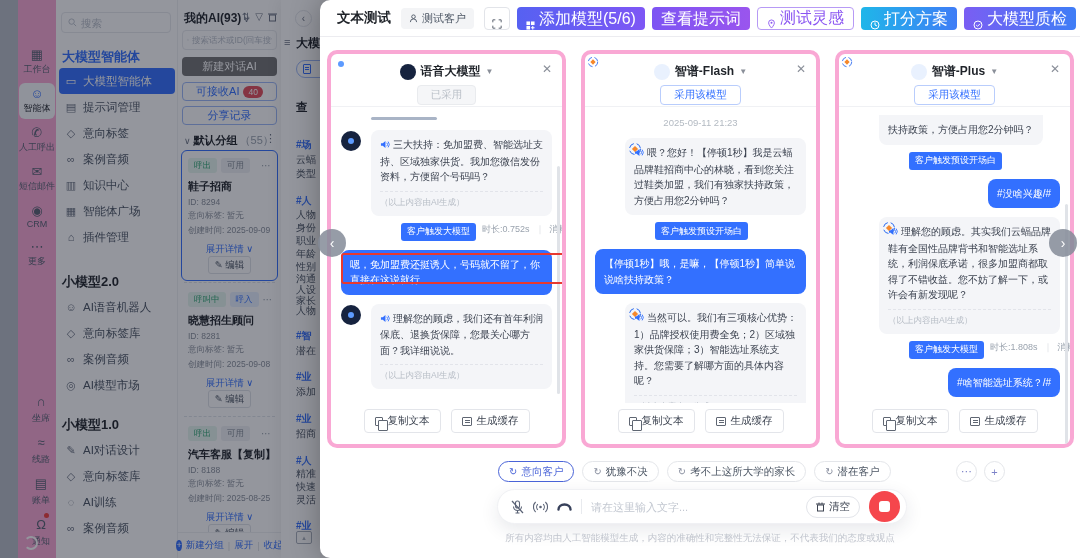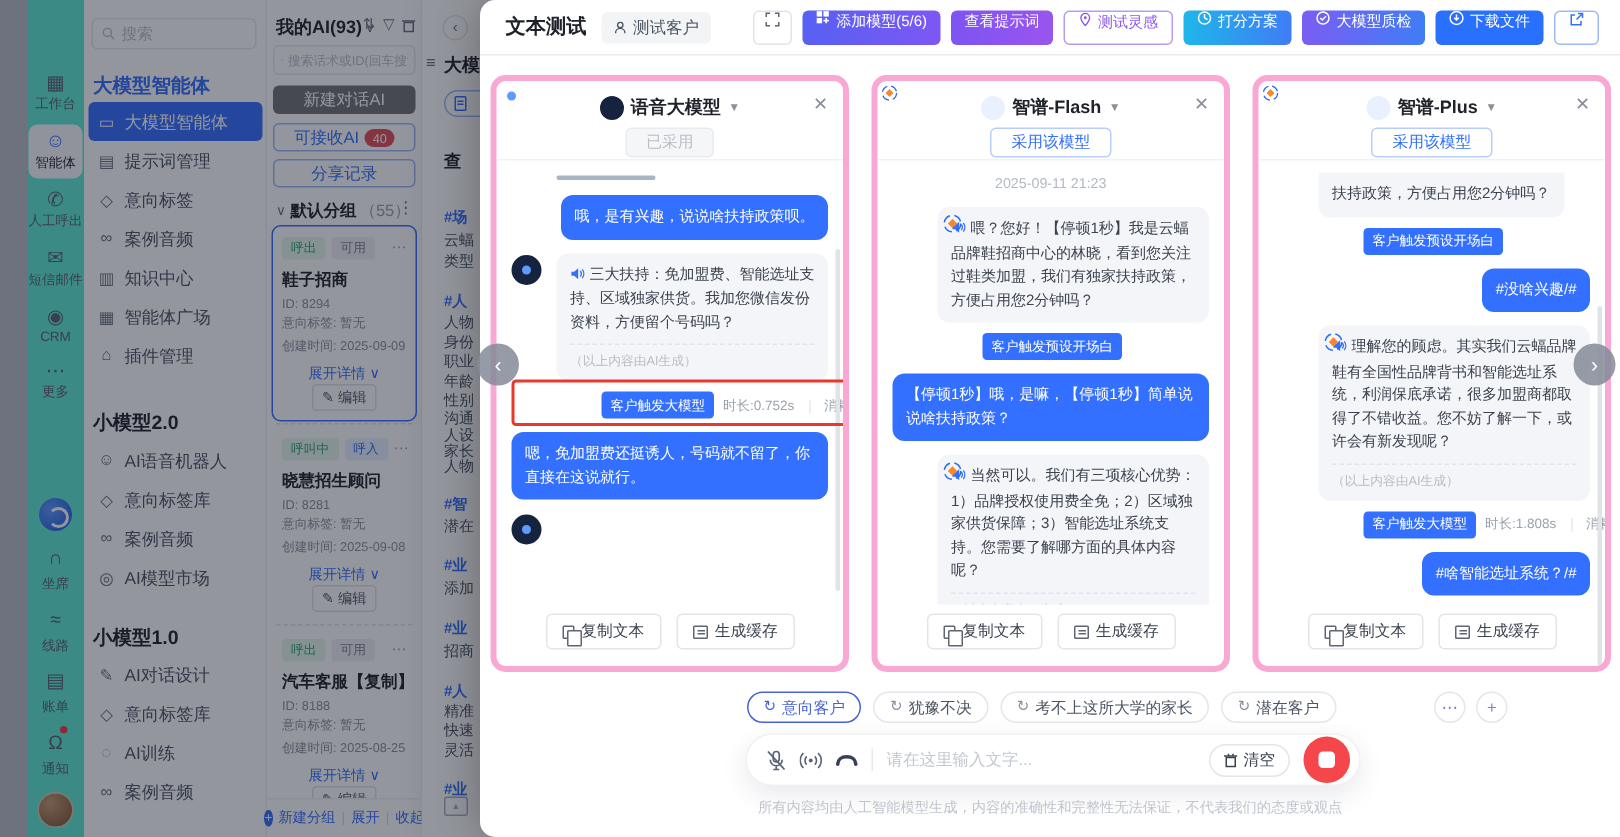--- a/index.html
+++ b/index.html
@@ -1,29 +1,29 @@
 <!DOCTYPE html>
 <html><head>
 <meta charset="utf-8">
 <style>
   * { margin:0; padding:0; box-sizing:border-box; }
   html,body { width:1080px; height:558px; overflow:hidden; }
   body { font-family:"Liberation Sans","DejaVu Sans",sans-serif; background:#b9bdc6; }
   .stage { position:relative; width:1080px; height:558px; overflow:hidden; }
 
   
-  .rail { position:absolute; left:18px; top:0; width:38px; height:558px; background:#5eead4; z-index:1; }
+  .rail { position:absolute; left:18px; top:0; width:38px; height:558px; background:#f9a8d4; z-index:1; }
   .rail-group-top { position:absolute; top:44px; left:0; width:38px; display:flex; flex-direction:column; align-items:center; gap:3px; }
   .rail-item { width:36px; padding:4px 0; display:flex; flex-direction:column; align-items:center; gap:2px; border-radius:6px; cursor:pointer; }
   .rail-item .ri { font-size:13px; line-height:13px; color:#596273; }
   .rail-item .rl { font-size:9px; color:#596273; white-space:nowrap; }
   .rail-item.active { background:#f8f9fb; }
   .rail-item.active .ri { color:#3370ff; }
   .rail-item.active .rl { color:#1f2329; }
-  .rail-group-bottom { position:absolute; bottom:6px; left:0; width:38px; display:flex; flex-direction:column; align-items:center; gap:5px; }
+  .rail-group-bottom { position:absolute; bottom:6px; left:0; width:38px; display:flex; flex-direction:row; align-items:flex-end; gap:5px; }
   .rail-logo { width:22px; height:22px; border-radius:50%; background:radial-gradient(circle at 35% 35%, #5d9bff, #1f55e0); position:relative; }
   .rail-logo::after { content:""; position:absolute; left:6px; top:6px; width:10px; height:10px; border:2px solid #fff; border-radius:50%; border-left-color:transparent; }
   .rail-item .dotwrap { position:relative; }
   .rail-item .dotwrap.dot::after { content:""; position:absolute; right:-3px; top:-2px; width:5px; height:5px; background:#f23c3c; border-radius:50%; }
   .avatar-photo { width:24px; height:24px; border-radius:50%; background:radial-gradient(circle at 35% 30%, #c79b6e, #7a5233); border:1px solid #d8c9b8; }
 
   [data-icon="grid"]::before{content:"▦";} [data-icon="robot"]::before{content:"☺";}
   [data-icon="phone"]::before{content:"✆";} [data-icon="mail"]::before{content:"✉";}
   [data-icon="person"]::before{content:"◉";} [data-icon="more"]::before{content:"⋯";}
   [data-icon="headset"]::before{content:"∩";} [data-icon="line"]::before{content:"≈";}
@@ -96,21 +96,21 @@
   .pp-img { position:absolute; left:15px; width:16px; height:13px; border:1px solid #aab1bc; border-radius:2px; color:#aab1bc; font-size:7px; text-align:center; line-height:11px; }
 
   .overlay { position:absolute; inset:0; background:rgba(18,23,38,0.45); z-index:10; }
 
   
   .modal { position:absolute; left:320px; top:0; width:760px; height:558px; background:#fff; border-radius:10px 0 0 10px; z-index:20; box-shadow:0 0 30px rgba(0,0,0,.3); }
   .m-header { position:absolute; left:0; top:0; width:100%; height:37px; border-bottom:1px solid #ececf0; display:flex; align-items:center; padding:0 14px 0 17px; gap:10px; }
   .m-title { font-size:13.5px; font-weight:bold; color:#1f2329; white-space:nowrap; }
   .m-chip { display:flex; align-items:center; gap:4px; background:#f3f4f6; border-radius:4px; padding:3px 8px; font-size:11px; color:#4b5563; white-space:nowrap; }
   .m-actions { margin-left:auto; display:flex; align-items:center; gap:7px; }
-  .tb { height:23px; border-radius:4px; font-size:10px; display:flex; align-items:flex-start; gap:4px; padding:0 9px; color:#fff; cursor:pointer; white-space:nowrap; }
+  .tb { height:23px; border-radius:4px; font-size:16px; display:flex; align-items:flex-end; gap:4px; padding:0 9px; color:#fff; cursor:pointer; white-space:nowrap; }
   .tb svg { display:block; }
   .tb.fullscreen { width:26px; padding:0; justify-content:center; background:#fff; border:1px solid #e2e4e9; color:#5f6672; }
   .tb.grad-indigo { background:linear-gradient(90deg,#5661f2,#7e57f5); }
   .tb.grad-purple { background:linear-gradient(90deg,#7d54f3,#9a55ee); }
   .tb.ghost-purple { background:#fff; border:1px solid #b79af5; color:#8a55f2; }
   .tb.grad-cyan { background:linear-gradient(90deg,#1fb6e9,#3f7df6); }
   .tb.grad-violet { background:linear-gradient(90deg,#7a5ef3,#3f7df6); }
   .tb.solid-blue { background:#2970ff; }
   .tb.ghost-blue { background:#fff; border:1px solid #9db9f8; color:#3370ff; }
 
@@ -131,21 +131,21 @@
   .sliver { width:66px; height:3px; background:#a9b4c6; border-radius:2px; margin:2px 0 10px 30px; }
   .msg-bot { position:relative; padding-left:30px; }
   .av { position:absolute; left:0; top:1px; width:20px; height:20px; border-radius:50%; }
   .av.dark { background:#16233f; }
   .av.dark::after { content:""; position:absolute; left:7px; top:7px; width:6px; height:6px; border-radius:50%; background:#5d9bff; }
   .bubble { background:#f4f5f8; border-radius:8px; padding:7px 9px; width:fit-content; max-width:100%; }
   .bubble.partial { border-radius:0 0 8px 8px; }
   .btext { font-size:10px; line-height:1.55; color:#3c4350; }
   .spk { display:inline-block; vertical-align:-1px; margin-right:3px; }
   .ai-note { margin-top:6px; padding-top:5px; border-top:1px dashed #e2e4ea; font-size:8.5px; color:#b7bdc6; }
-  .meta { position:relative; display:flex; align-items:center; gap:6px; margin:7px 0 0 30px; white-space:nowrap; }
+  .meta { position:relative; display:flex; gap:6px; margin:7px 0 0 30px; white-space:nowrap; }
   .mbadge { background:#3370ff; color:#fff; font-size:9px; padding:2.5px 6px; border-radius:3px; }
   .mdur,.mtok { font-size:9px; color:#9aa3ae; }
   .mtok::before { content:"｜"; color:#d8dbe0; margin-right:5px; }
   .msg-user { display:flex; justify-content:flex-end; }
   .ubbl { background:#3370ff; color:#fff; border-radius:8px; padding:7px 9px; font-size:10px; line-height:1.55; max-width:100%; width:fit-content; }
   .p-foot { position:absolute; bottom:11px; left:0; width:100%; display:flex; justify-content:center; gap:10px; }
   .pf-btn { display:flex; align-items:center; gap:5px; border:1px solid #e3e5ea; border-radius:4px; padding:4px 10px; font-size:10.5px; color:#3c4350; background:#fff; cursor:pointer; }
   .i-copy { width:8px; height:9px; border:1px solid #5f6672; border-radius:1px; position:relative; }
   .i-copy::after { content:""; position:absolute; left:2px; top:2px; width:8px; height:9px; border:1px solid #5f6672; background:#fff; border-radius:1px; }
   .i-cache { width:10px; height:9px; border:1px solid #5f6672; border-radius:1px; position:relative; }
@@ -572,23 +572,20 @@
           <span class="p-name">语音大模型</span>
           <span class="p-caret">▼</span>
         </div>
         <span class="p-close">✕</span>
         <span class="p-adopt disabled">已采用</span>
       </div>
       <div class="p-divider"></div>
       <div class="messages">
 
       <div class="msg sliver"></div>
-          <div class="msg msg-user">
-            <div class="ubbl">哦，是有兴趣，说说啥扶持政策呗。</div>
-          </div>
           <div class="msg msg-bot">
             <span class="av dark"></span>
 
             <div class="bubble">
               <div class="btext"><span class="spk"><svg width="10" height="9" viewBox="0 0 11 10">
                     <path d="M1 3.5h2L6 1v8L3 6.5H1z" fill="#3370ff"></path>
                     <path d="M7.5 3a3 3 0 0 1 0 4M9 1.8a5 5 0 0 1 0 6.4" fill="none" stroke="#3370ff"></path>
                   </svg></span><span>三大扶持：免加盟费、智能选址支持、区域独家供货。我加您微信发份资料，方便留个号码吗？</span></div>
               <div class="ai-note">（以上内容由AI生成）</div>
             </div>
@@ -597,20 +594,27 @@
               <span class="mdur">时长:0.752s</span>
               <span class="mtok">消耗token数:681</span>
             </div>
           </div>
         <div class="msg msg-user">
             <div class="ubbl">嗯，免加盟费还挺诱人，号码就不留了，你直接在这说就行。</div>
           </div>
           <div class="msg msg-bot">
             <span class="av dark"></span>
 
+            <div class="bubble">
+              <div class="btext"><span class="spk"><svg width="10" height="9" viewBox="0 0 11 10">
+                    <path d="M1 3.5h2L6 1v8L3 6.5H1z" fill="#3370ff"></path>
+                    <path d="M7.5 3a3 3 0 0 1 0 4M9 1.8a5 5 0 0 1 0 6.4" fill="none" stroke="#3370ff"></path>
+                  </svg></span><span>理解您的顾虑，我们还有首年利润保底、退换货保障，您最关心哪方面？我详细说说。</span></div>
+              <div class="ai-note">（以上内容由AI生成）</div>
+            </div>
 
           </div>
         </div>
       <div class="scrollthumb" style="right:2px; top:112px; height:228px;"></div>
       <div class="p-foot">
         <span class="pf-btn">
             <span class="i-copy"></span>
             <span>复制文本</span>
           </span>
         <span class="pf-btn">

